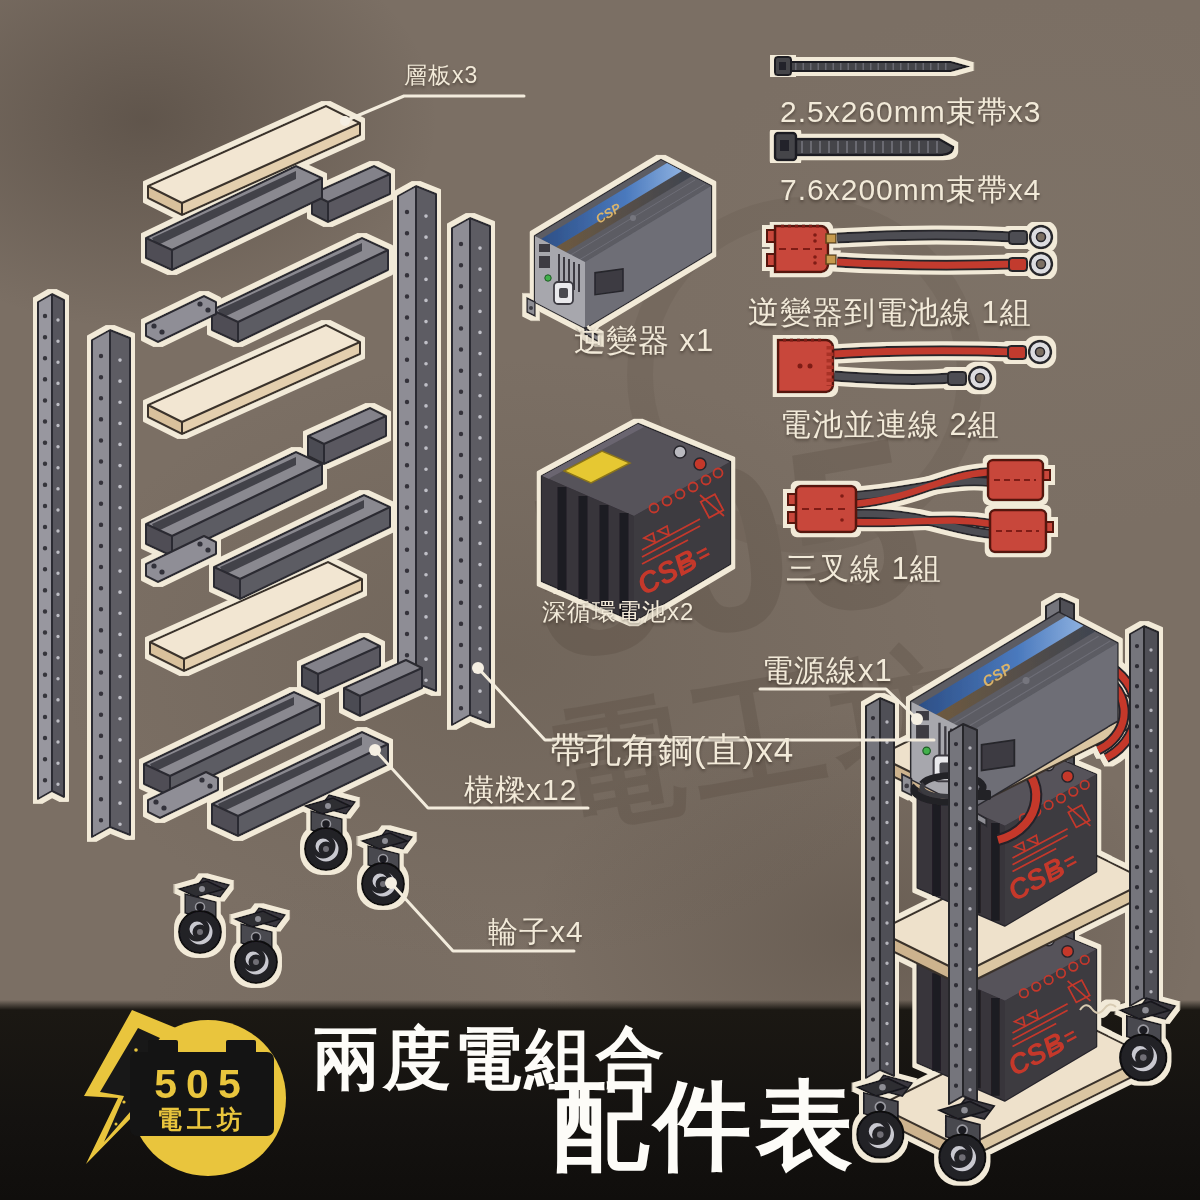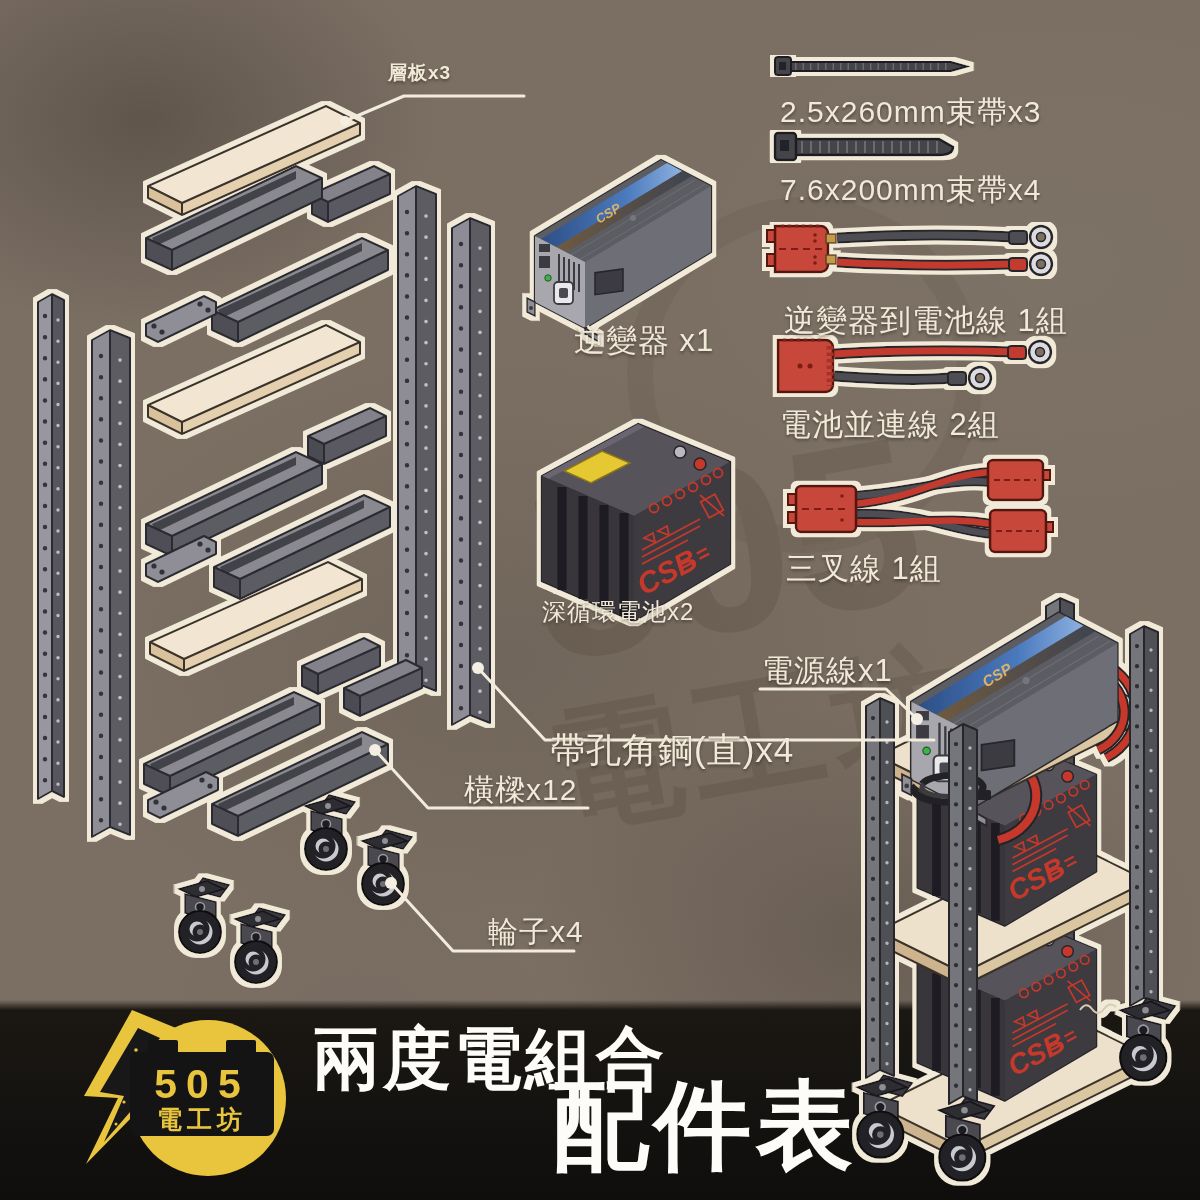--- a/index.html
+++ b/index.html
@@ -368,25 +368,25 @@
     </g>
     <g fill="#f5efe3">
       <circle cx="345" cy="121" r="5"></circle>
       <circle cx="478" cy="668" r="6"></circle>
       <circle cx="375" cy="750" r="6"></circle>
       <circle cx="391" cy="883" r="6"></circle>
       <circle cx="917" cy="719" r="6"></circle>
     </g>
   </svg>
 
-  <div class="lbl" style="left:388px;top:60px;font-size:19px;font-weight:bold;">層板x3</div>
+  <div class="lbl" style="left:404px;top:60px;font-size:23px;">層板x3</div>
   <div class="lbl" style="left:780px;top:92px;">2.5x260mm束帶x3</div>
   <div class="lbl" style="left:780px;top:170px;">7.6x200mm束帶x4</div>
   <div class="lbl mid" style="left:574px;top:320px;">逆變器 x1</div>
-  <div class="lbl mid" style="left:784px;top:292px;margin-top:8px;">逆變器到電池線 1組</div>
+  <div class="lbl mid" style="left:748px;top:292px;">逆變器到電池線 1組</div>
   <div class="lbl mid" style="left:780px;top:404px;text-align:right;">電池並連線 2組</div>
   <div class="lbl" style="left:542px;top:596px;font-size:24px;">深循環電池x2</div>
   <div class="lbl mid" style="left:786px;top:548px;">三叉線 1組</div>
   <div class="lbl mid" style="left:762px;top:650px;">電源線x1</div>
   <div class="lbl big" style="left:550px;top:694px;margin-top:33px;">帶孔角鋼(直)x4</div>
   <div class="lbl" style="left:464px;top:770px;">橫樑x12</div>
   <div class="lbl" style="left:488px;top:912px;">輪子x4</div>
 
   <div class="title1">兩度電組合</div>
   <div class="title2">配件表</div>

